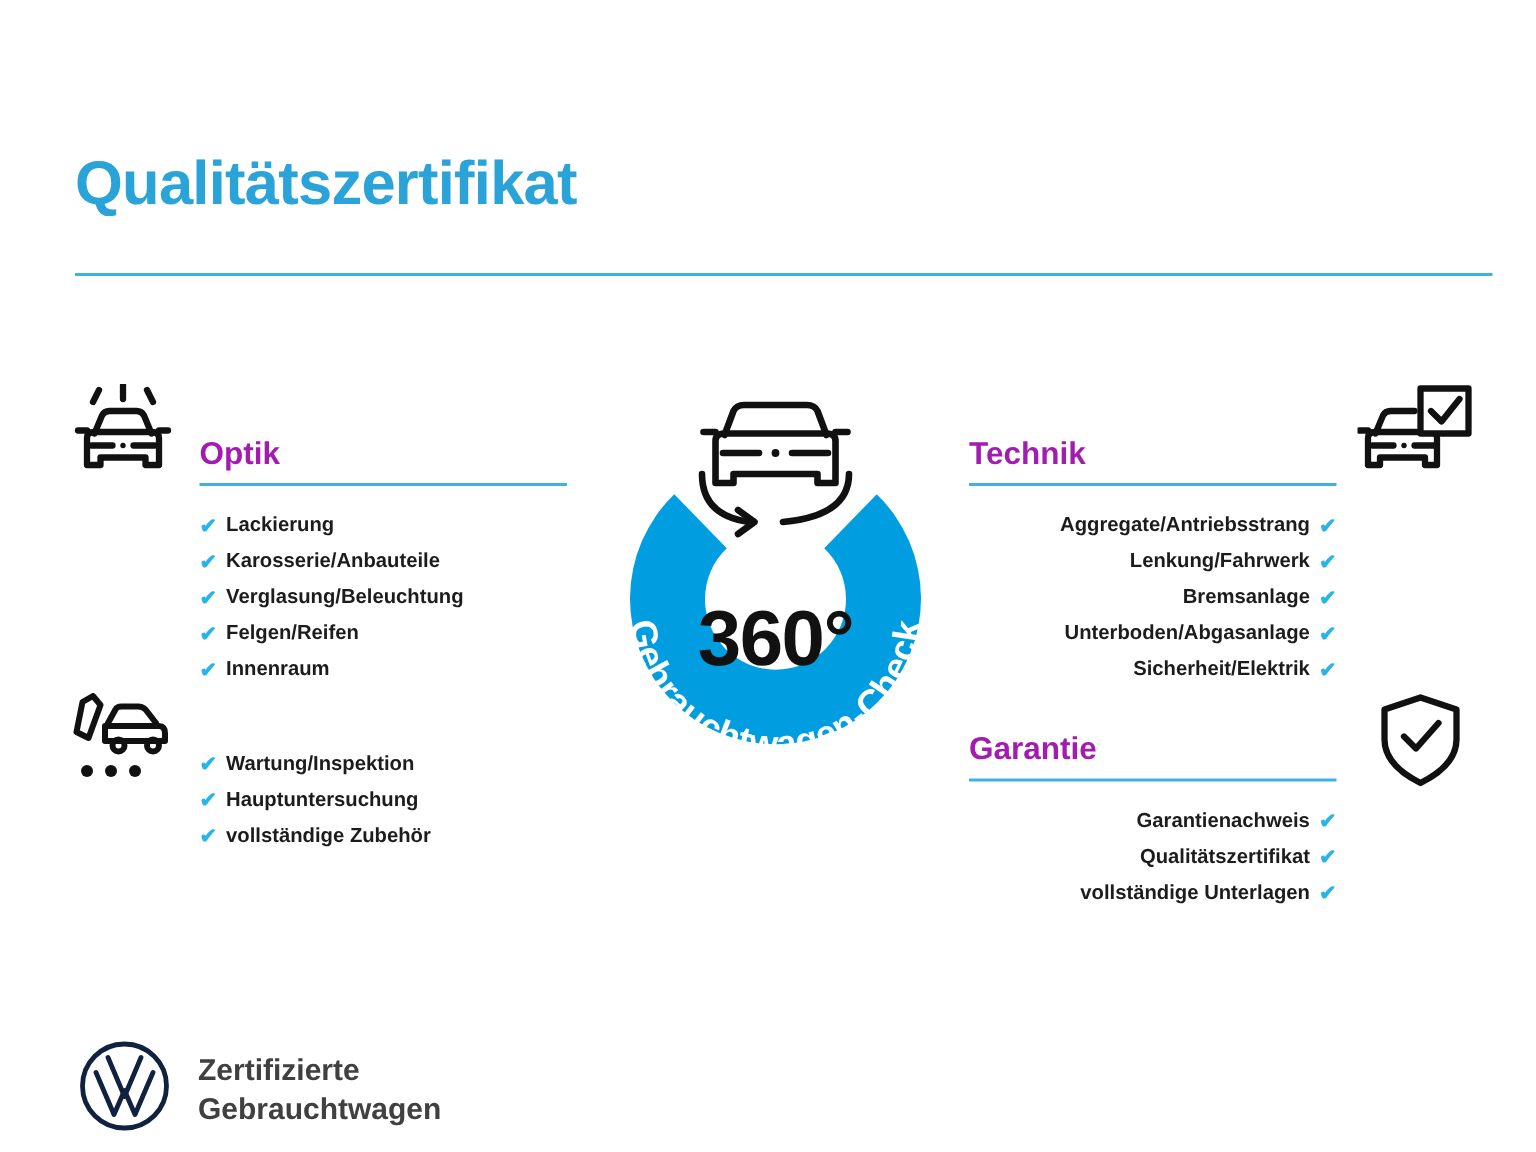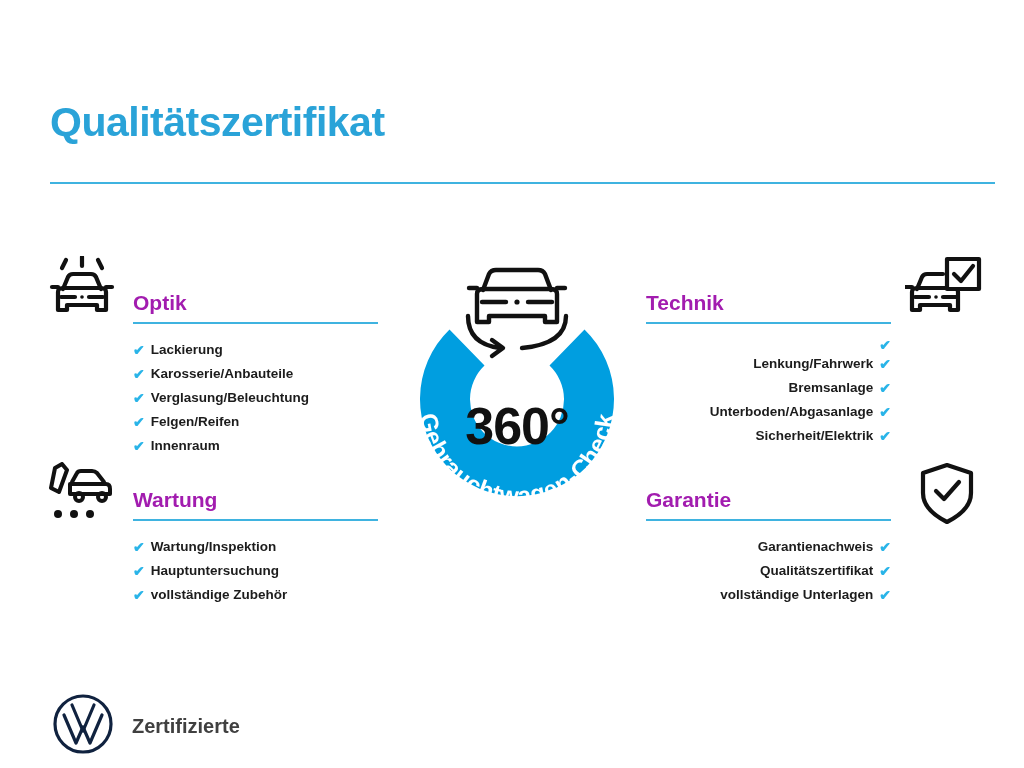--- a/index.html
+++ b/index.html
@@ -242,24 +242,20 @@
           <span>Felgen/Reifen</span>
         </li>
       <li>
           <span class="check">✔</span>
           <span>Innenraum</span>
         </li>
     </ul>
   </div>
 
   <div class="section col-left" id="sec-wartung">
-    <div class="section-head">
-      <div class="section-title">Wartung</div>
-      <div class="section-underline"></div>
-    </div>
     <ul class="section-list">
       <li>
           <span class="check">✔</span>
           <span>Wartung/Inspektion</span>
         </li>
       <li>
           <span class="check">✔</span>
           <span>Hauptuntersuchung</span>
         </li>
       <li>
@@ -269,20 +265,21 @@
     </ul>
   </div>
 
   <div class="section col-right" id="sec-technik">
     <div class="section-head">
       <div class="section-title">Technik</div>
       <div class="section-underline"></div>
     </div>
     <ul class="section-list">
       <li>
+          <span>Aggregate/Antriebsstrang</span>
           <span class="check">✔</span>
         </li>
       <li>
           <span>Lenkung/Fahrwerk</span>
           <span class="check">✔</span>
         </li>
       <li>
           <span>Bremsanlage</span>
           <span class="check">✔</span>
         </li>
@@ -353,16 +350,17 @@
   <div id="brand">
     <div>
       <svg width="62" height="62" viewBox="0 0 62 62" fill="none" stroke="#10223f" stroke-width="3.2" stroke-linecap="round" stroke-linejoin="round">
         <circle cx="31" cy="31" r="28"></circle>
         <path d="M20 12 L31 38 L42 12"></path>
         <path d="M12 22 L24 50 L31 34 L38 50 L50 22"></path>
       </svg>
     </div>
     <div id="brand-text">
       <div>Zertifizierte</div>
+      <div>Gebrauchtwagen</div>
     </div>
   </div>
 
 </div>
 
 </body></html>

